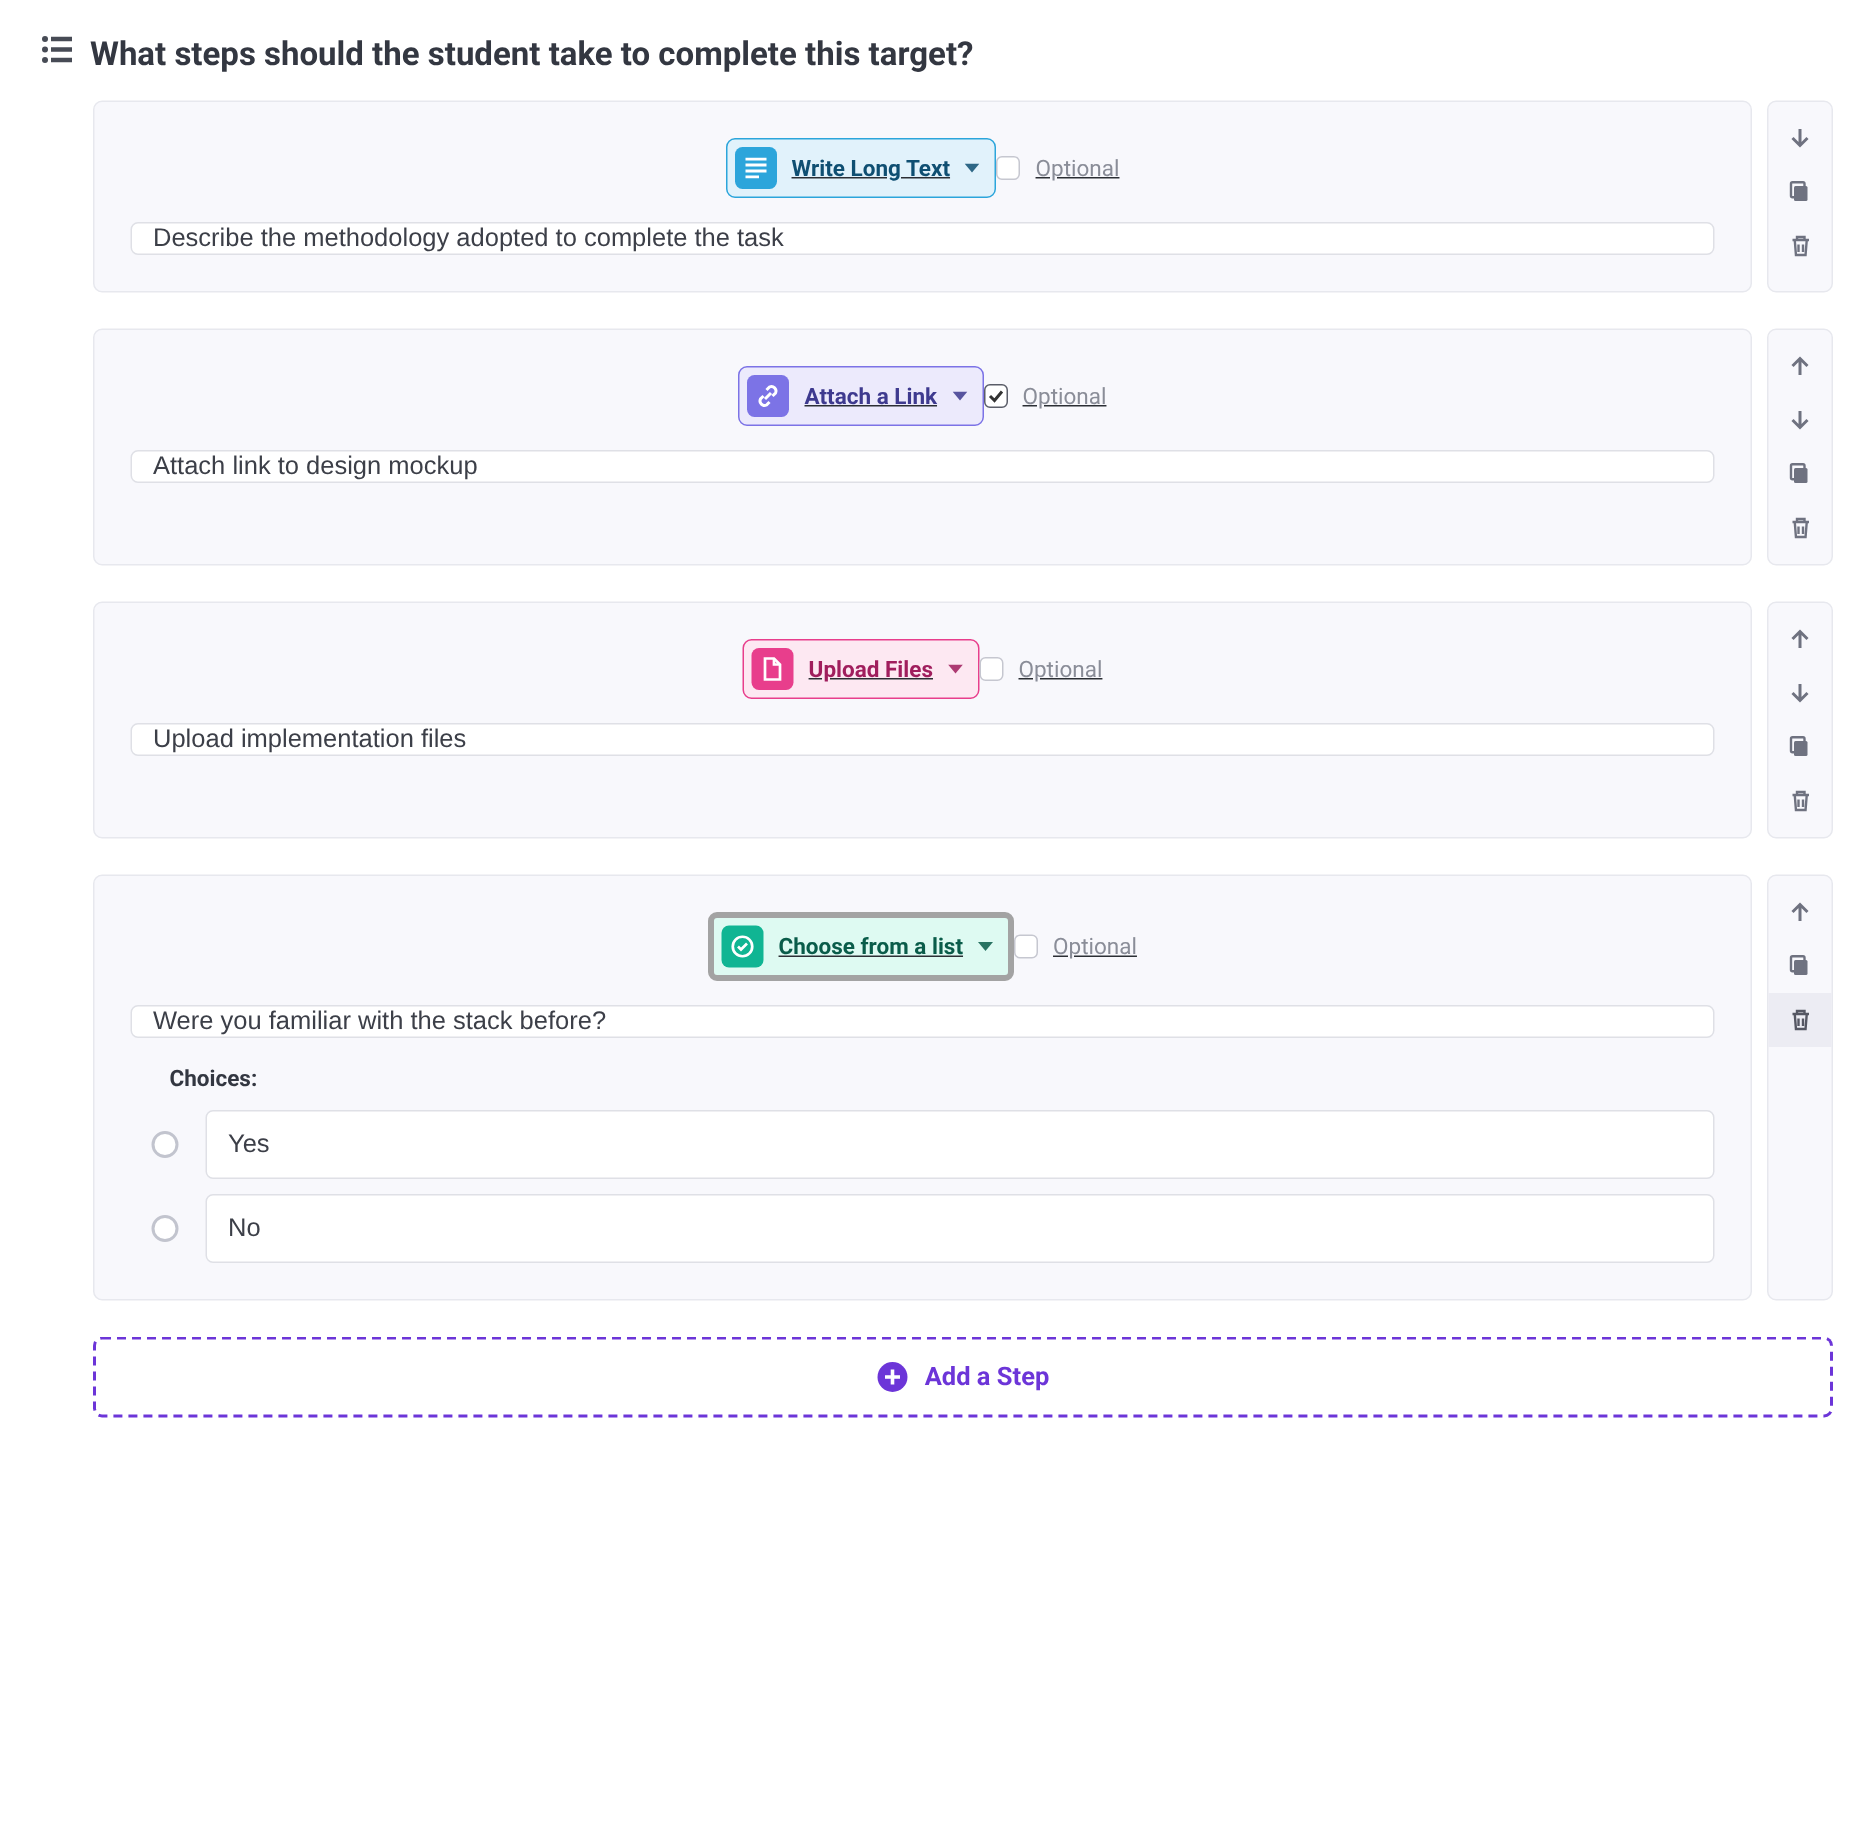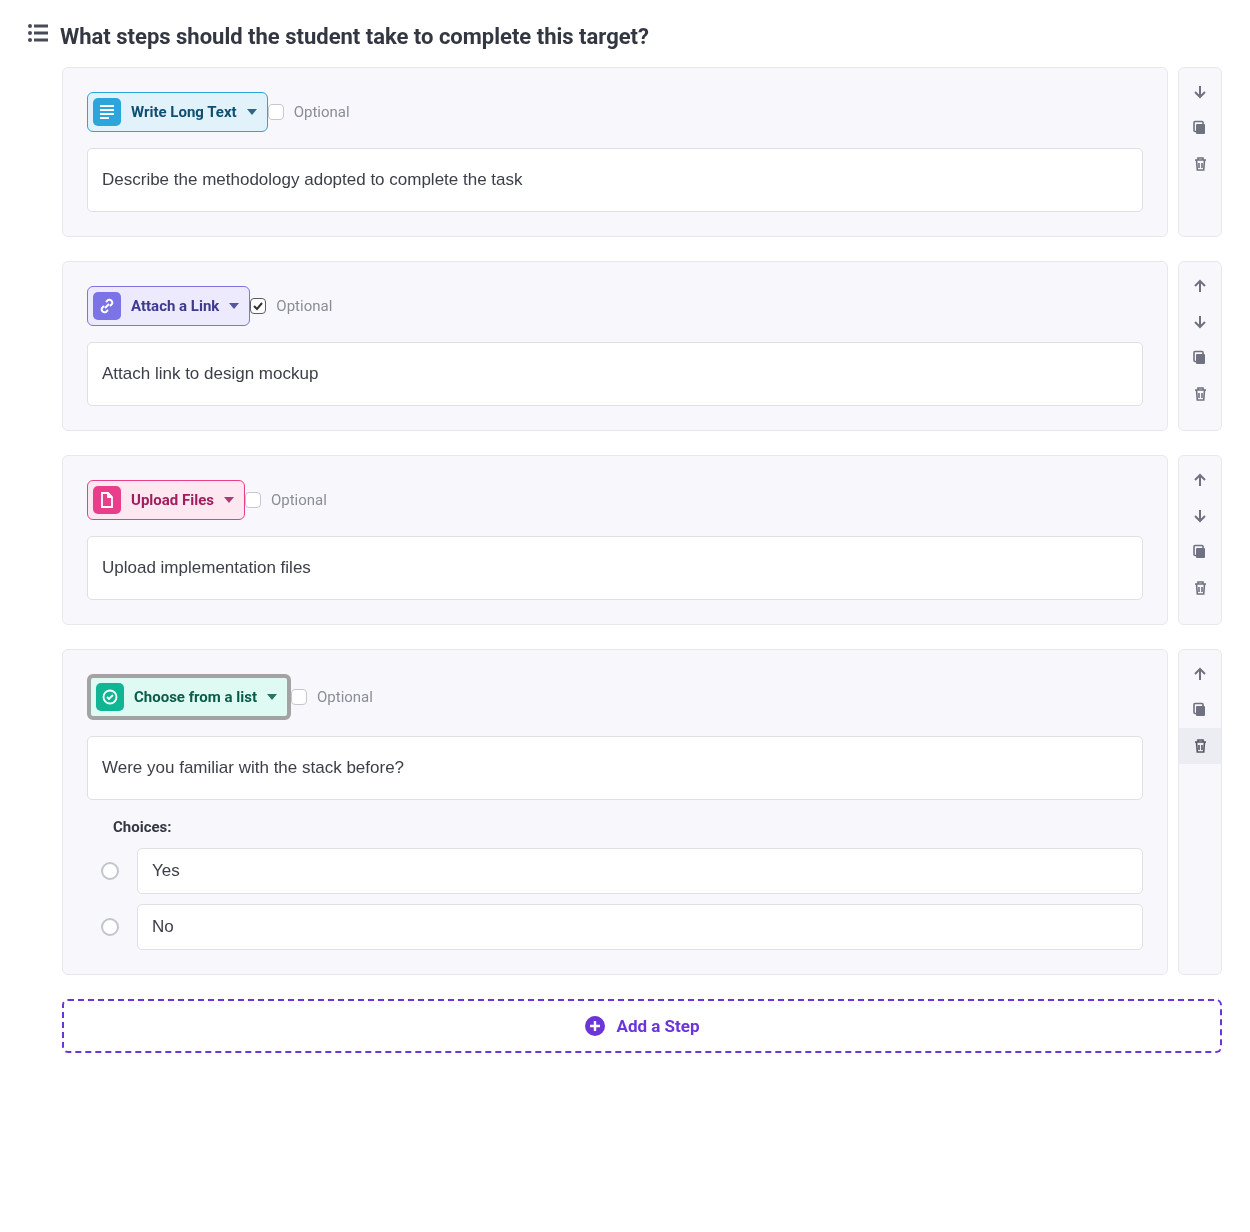--- a/index.html
+++ b/index.html
@@ -37,22 +37,23 @@
     flex: 1 1 auto;
     background: #f8f8fc;
     border: 1px solid #e7e8ee;
     border-radius: 6px;
     padding: 24px;
   }
 
   .step-header {
     display: flex;
     align-items: center;
-    justify-content: flex-start;
+    justify-content: center;
     margin-bottom: 16px;
+    text-decoration: underline;
   }
 
   .type-pill {
     display: inline-flex;
     align-items: center;
     border-radius: 6px;
     padding: 5px 10px 5px 5px;
     gap: 10px;
     font-weight: 700;
     font-size: 15px;
@@ -84,21 +85,21 @@
   }
   .optional .chk.checked { background:#fff;border-color:#5a5d68; }
   .optional .chk.checked svg { display:block; }
   .optional .chk svg { display:none; }
 
   .field-input {
     width:100%;
     border:1px solid #dfe0e6;
     border-radius:5px;
     background:#fff;
-    padding:21px 14px;
+    padding:0 14px;
     font-size:17px;
     color:#3c3f48;
   }
 
   .choices-label {
     font-weight:700;
     font-size:15px;
     margin:18px 0 12px 26px;
     color:#333741;
   }

